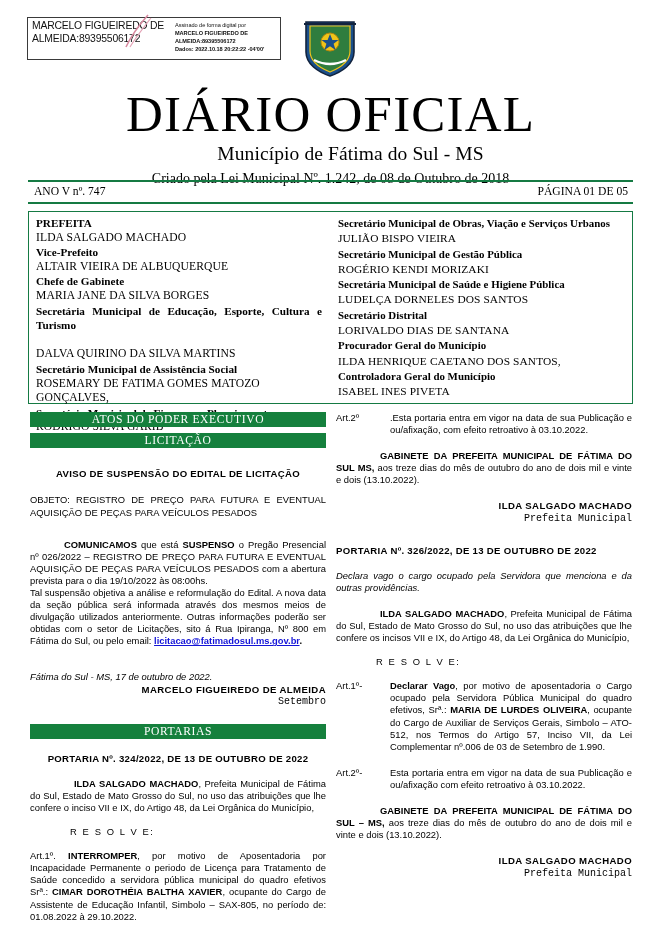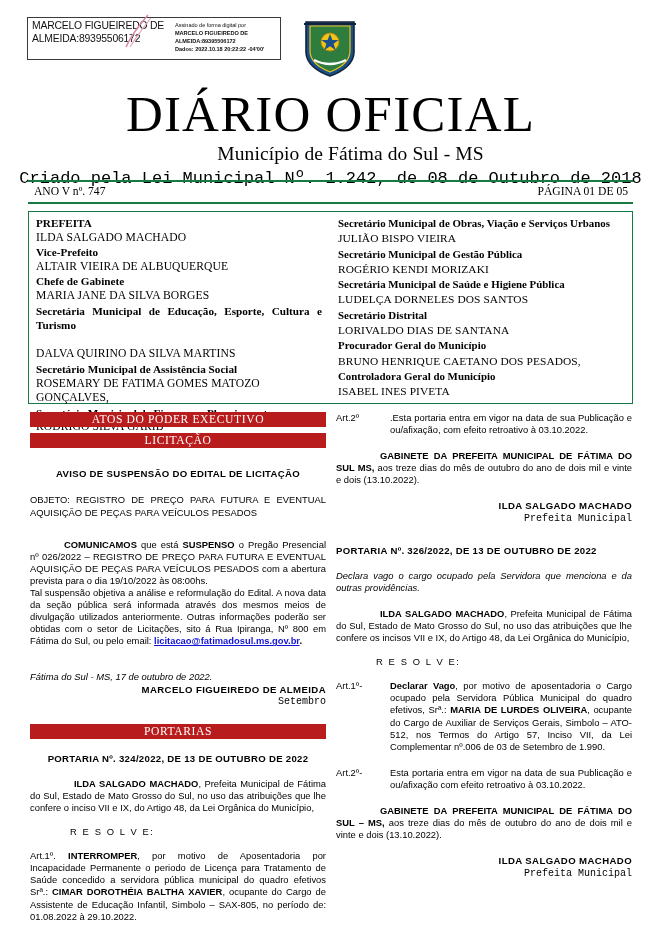--- a/index.html
+++ b/index.html
@@ -44,22 +44,22 @@
   .masthead{ position:absolute; left:0; top:88px; width:661px; text-align:center; }
   .title-main{
     font-family:"Liberation Serif", serif;
     font-size:51px; line-height:52px; letter-spacing:1.2px; font-weight:normal;
   }
   .title-sub{
     font-family:"Liberation Serif", serif;
     font-size:19.5px; line-height:24px; margin-top:2px; letter-spacing:.1px;padding-left:40px;
   }
   .title-law{
-    font-family:Liberation Mono, monospace;
-    font-size:17px; line-height:18px; margin-top:4px;
+    font-family:Liberation Serif, serif;
+    font-size:14px; line-height:18px; margin-top:4px;
   }
 
   
   .rule{ position:absolute; left:28px; width:605px; height:1.6px; background:#157a43; }
   .rule-top{ top:180px; }
   .rule-bot{ top:202px; }
   .anobar{
     position:absolute; left:28px; top:183px; width:605px; height:18px;
     font-family:"Liberation Serif", serif; font-size:11.6px; line-height:18px;
     display:flex; align-items:center;
@@ -92,21 +92,21 @@
 
   
   .col{
     position:absolute; top:412px; width:296px;
     font-family:"Liberation Sans", sans-serif;
   }
   .col-left{ left:30px; }
   .col-right{ left:336px; }
 
   .banner{
-    background:#b91c1c; color:#fff; text-align:center;
+    background:#15803d; color:#fff; text-align:center;
     font-family:"Liberation Serif", serif;
     font-size:11.6px; line-height:15px; height:15px;
     letter-spacing:.6px;
   }
   .banner.narrow{ width:296px; }
   .gap6{ height:6px; }
   .gap12{ height:12px; } .gap14{ height:14px; } .gap16{ height:16px; }
   .gap20{ height:20px; } .gap24{ height:24px; }
 
   .p{
@@ -200,21 +200,21 @@
     <div class="off-col right">
       <div class="off-role">Secretário Municipal de Obras, Viação e Serviços Urbanos</div>
       <div class="off-name">JULIÃO BISPO VIEIRA</div>
       <div class="off-role">Secretário Municipal de Gestão Pública</div>
       <div class="off-name">ROGÉRIO KENDI MORIZAKI</div>
       <div class="off-role">Secretária Municipal de Saúde e Higiene Pública</div>
       <div class="off-name">LUDELÇA DORNELES DOS SANTOS</div>
       <div class="off-role">Secretário Distrital</div>
       <div class="off-name">LORIVALDO DIAS DE SANTANA</div>
       <div class="off-role">Procurador Geral do Município</div>
-      <div class="off-name">BRUNO HENRIQUE CAETANO DOS PESADOS,</div>
+      <div class="off-name">ILDA HENRIQUE CAETANO DOS SANTOS,</div>
       <div class="off-role">Controladora Geral do Município</div>
       <div class="off-name">ISABEL INES PIVETA</div>
     </div>
   </div>
 
   <div class="col col-left">
 
     <div class="banner narrow">ATOS DO PODER EXECUTIVO</div>
     <div class="gap6"></div>
     <div class="banner narrow">LICITAÇÃO</div>

